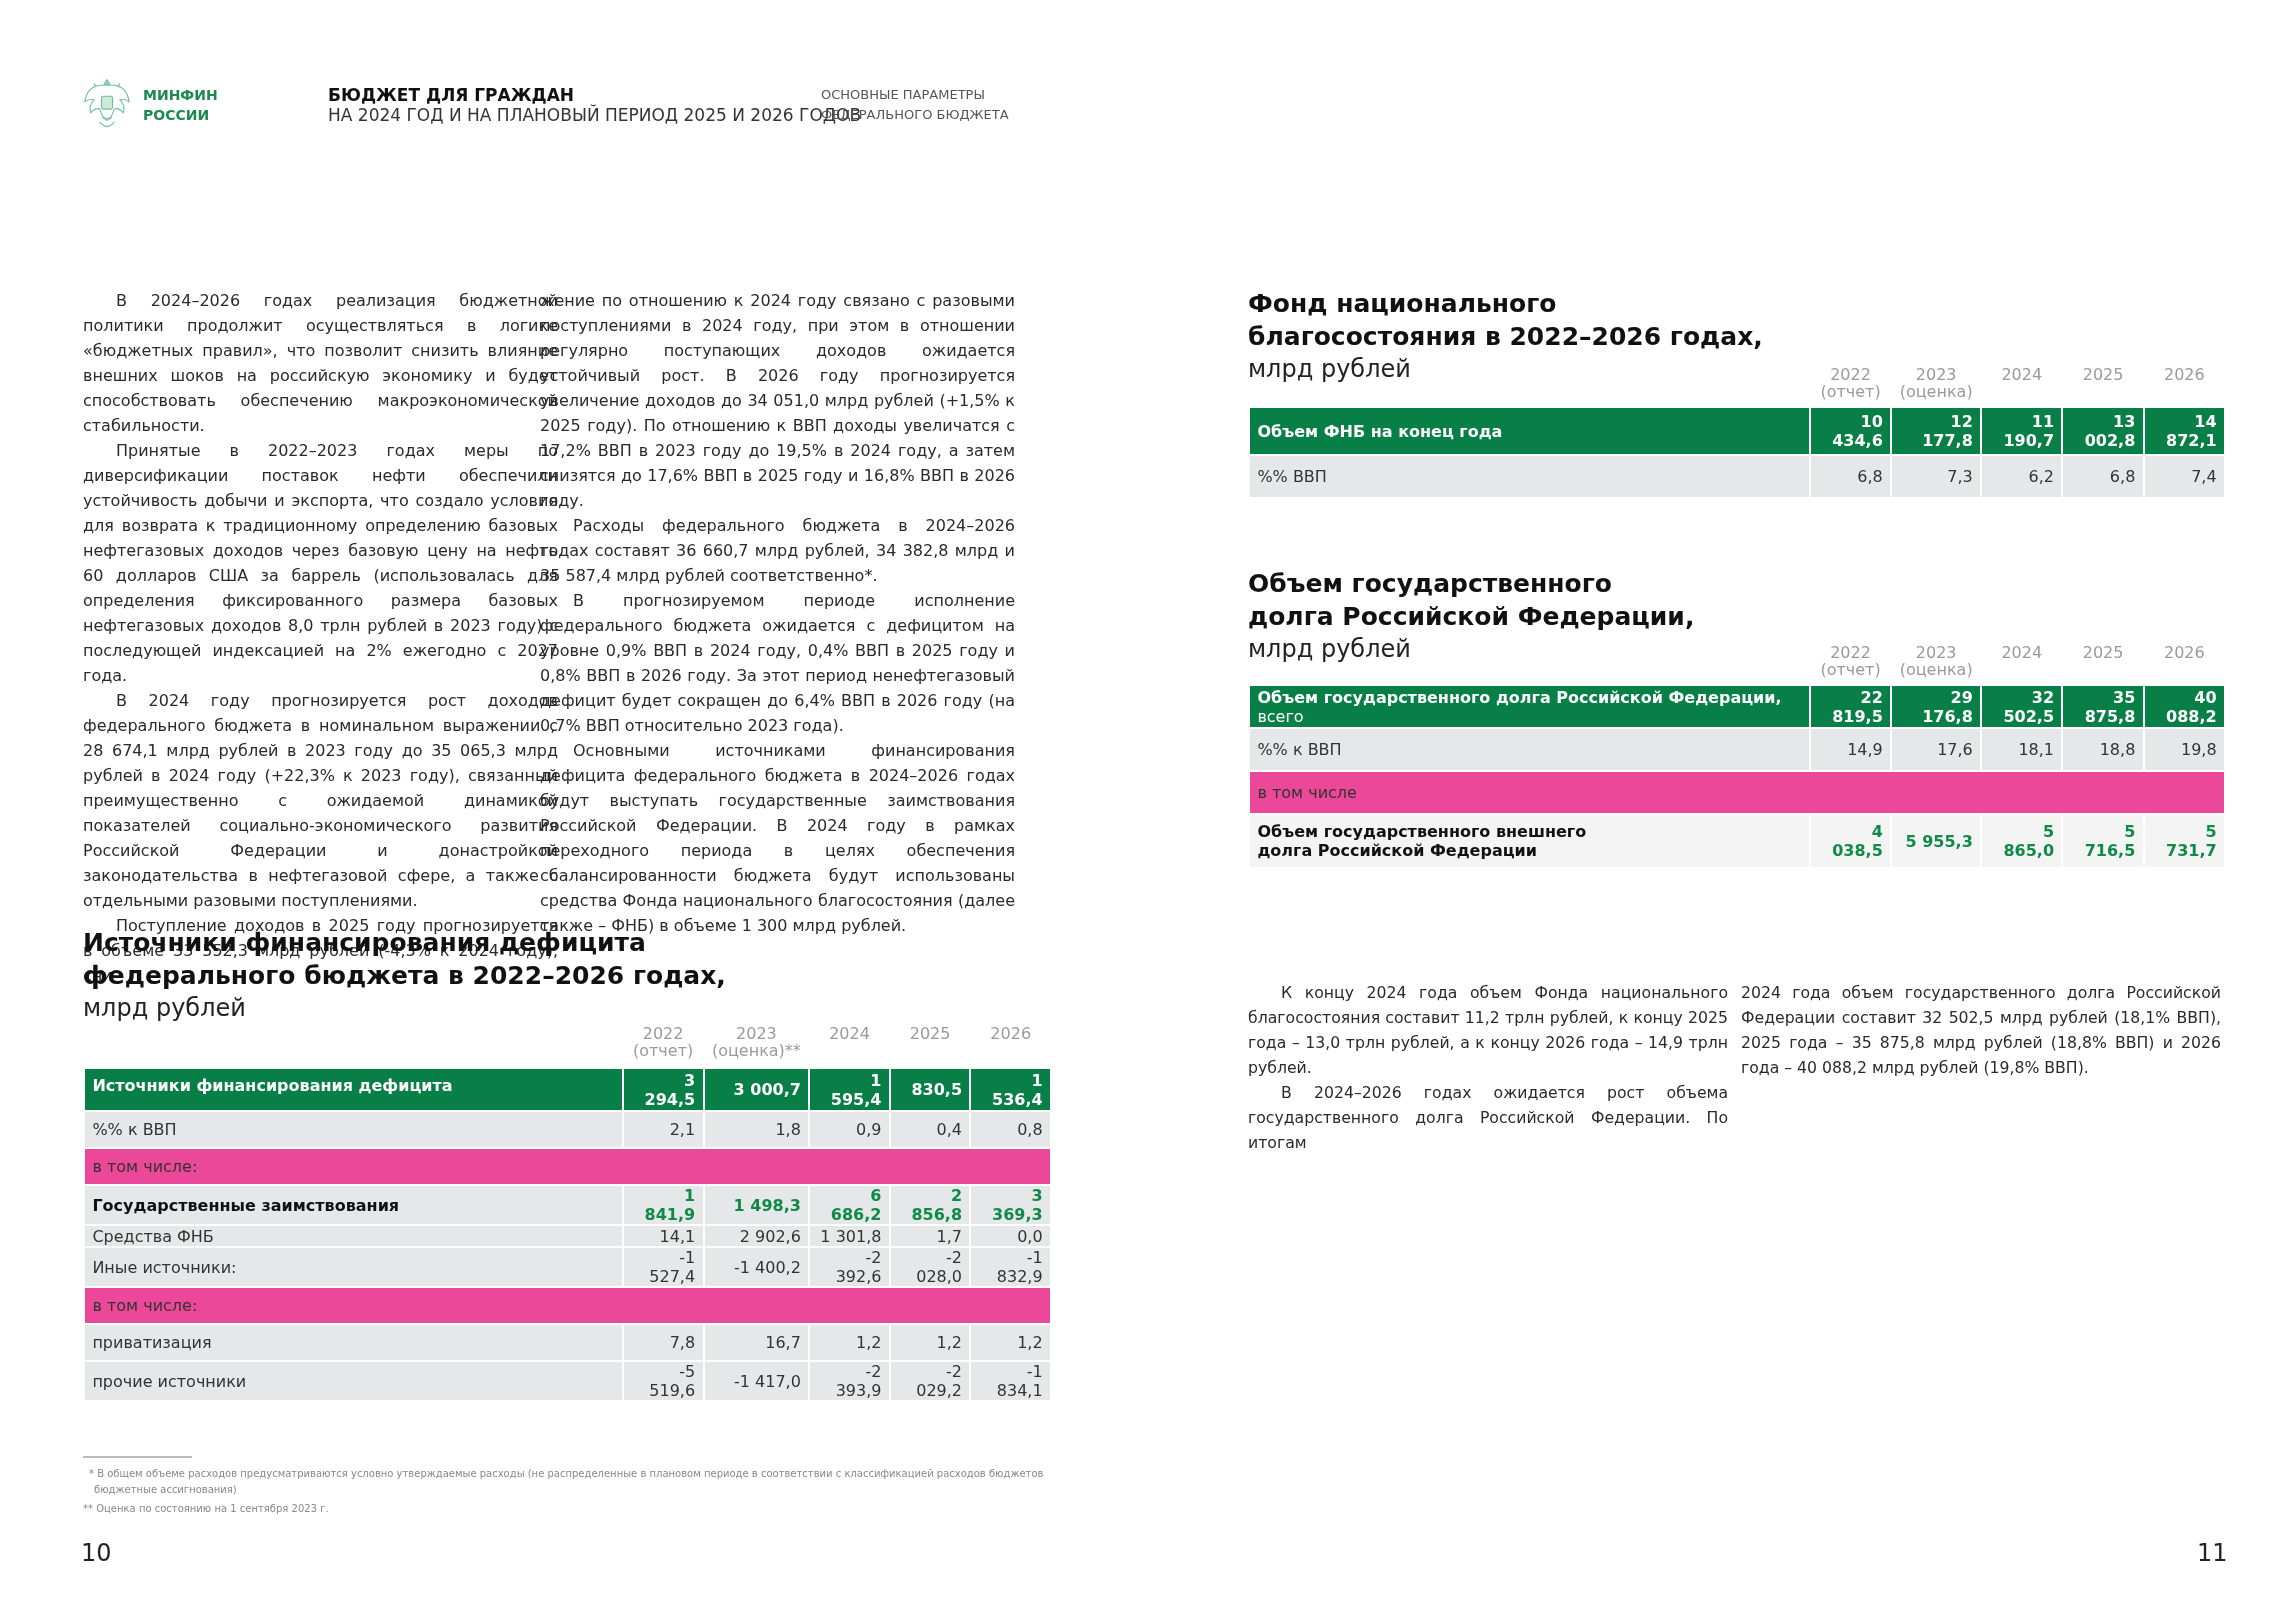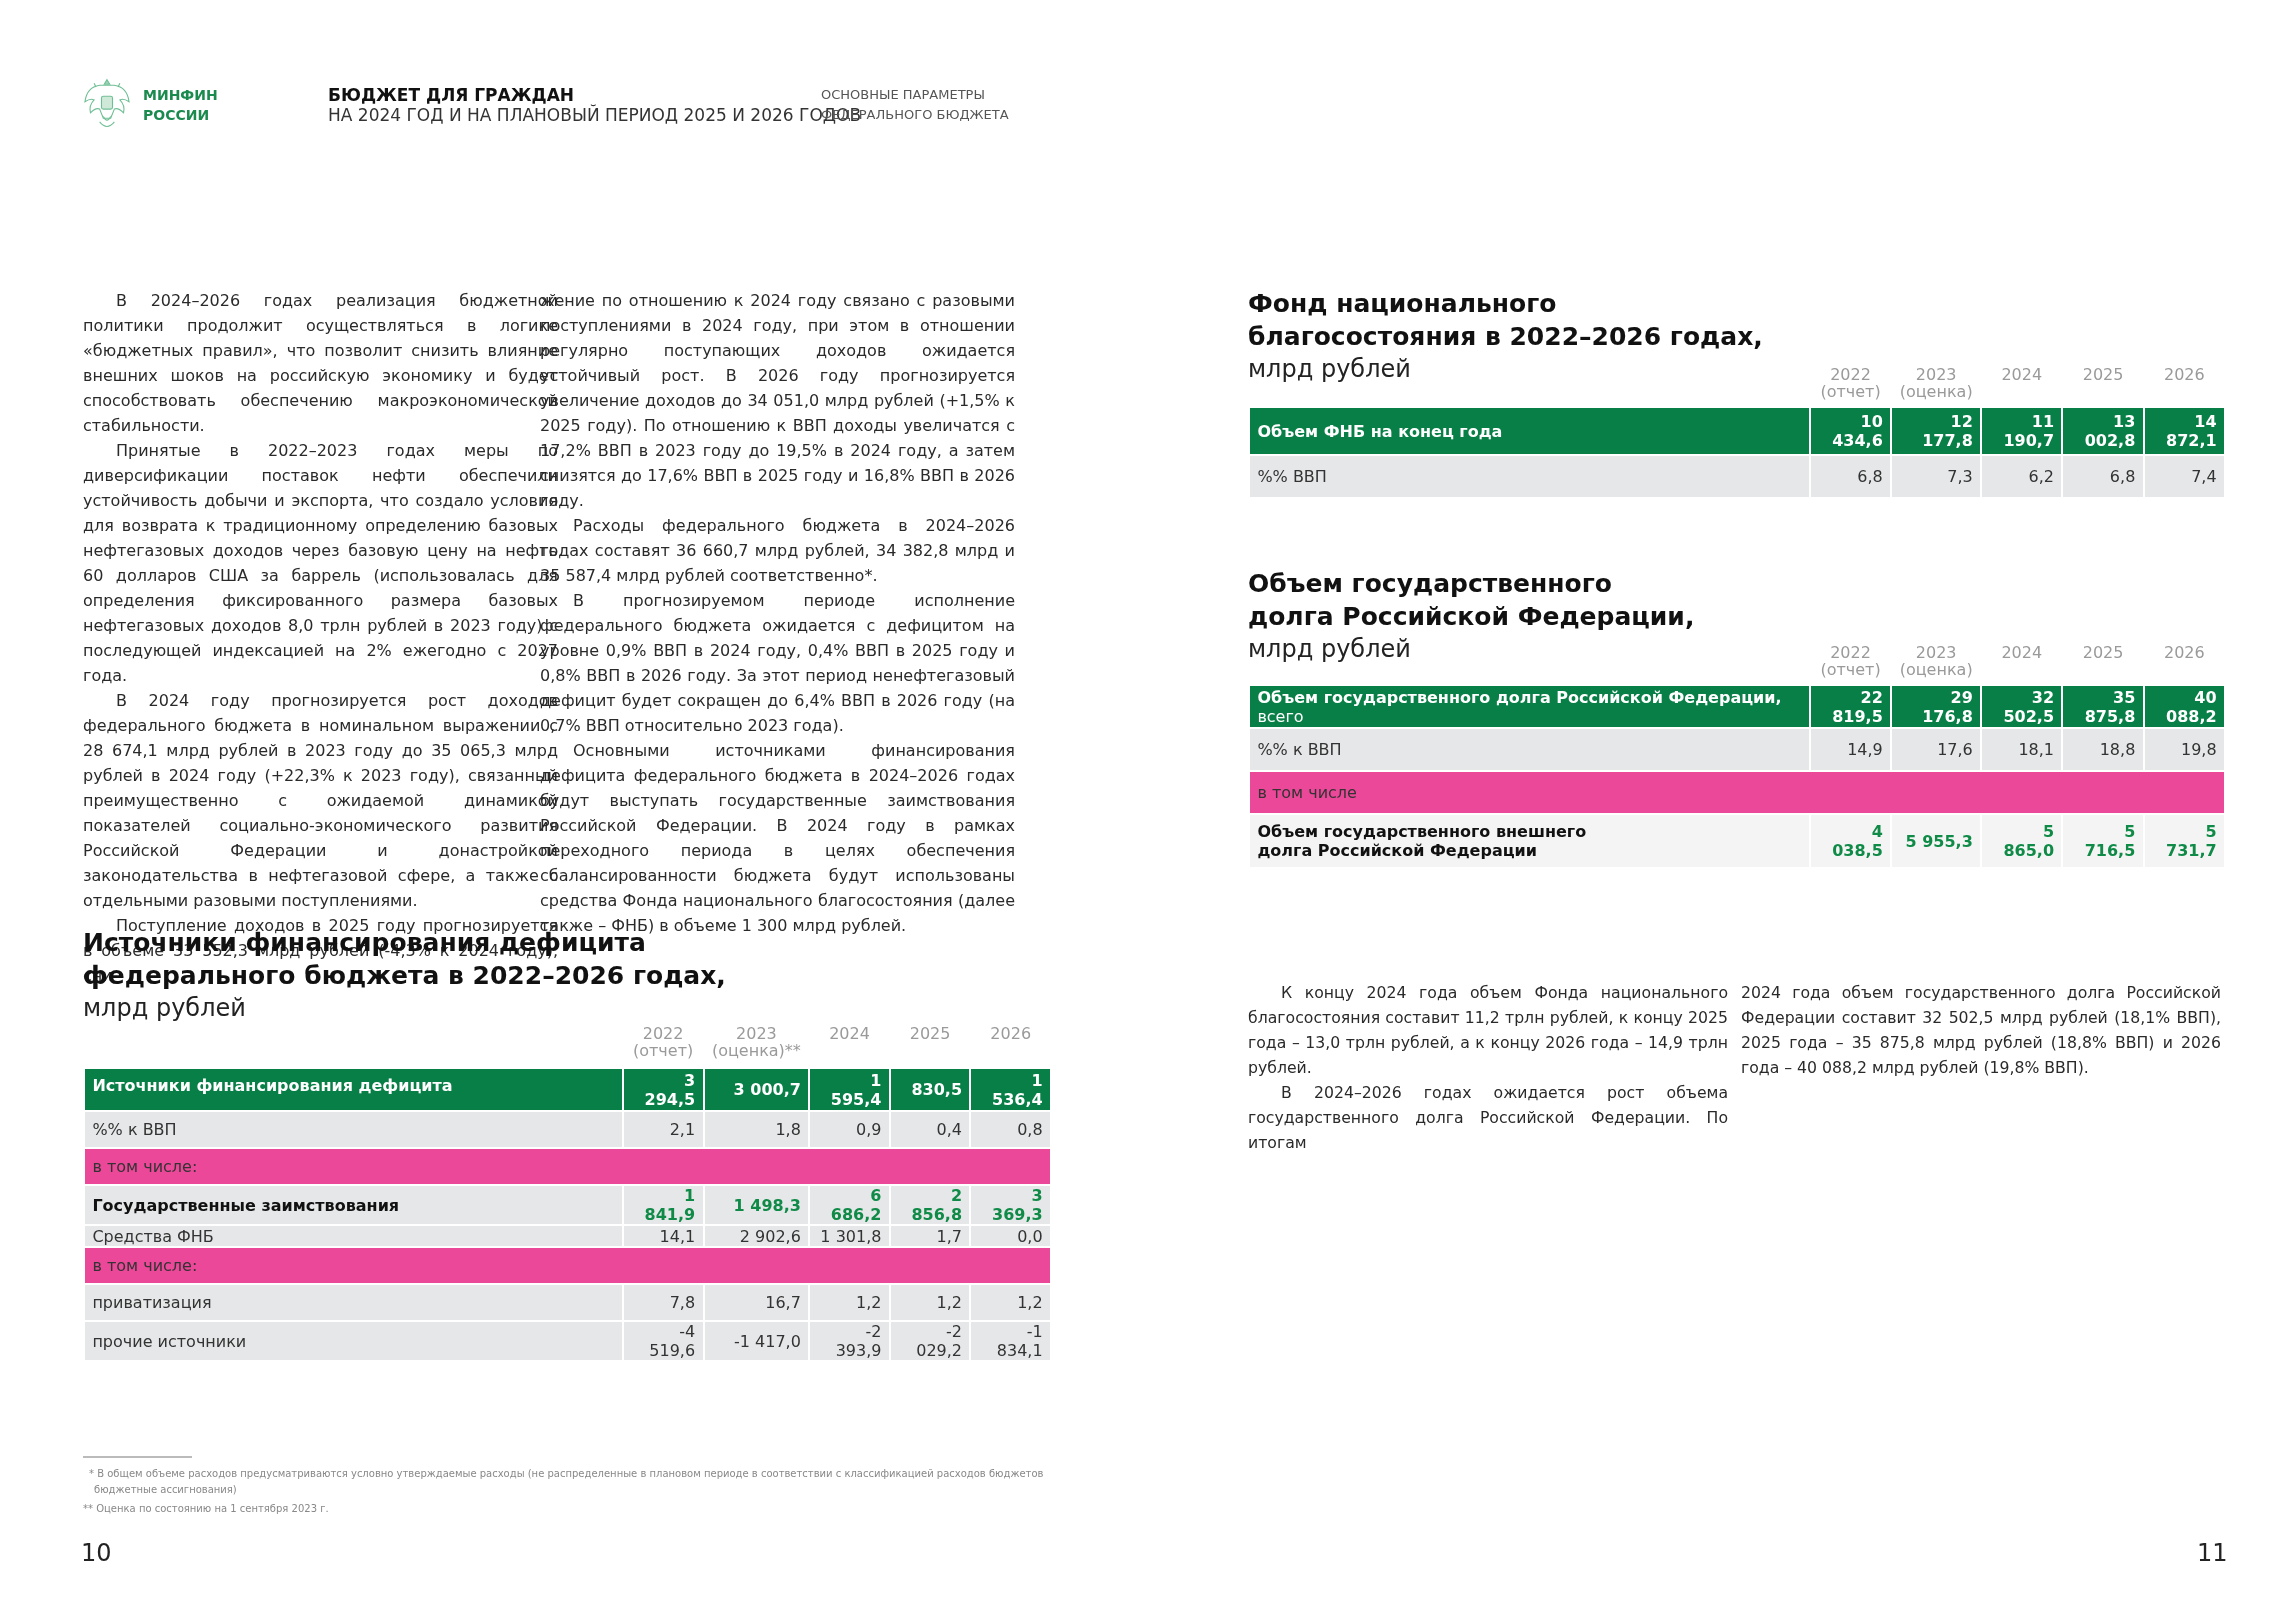--- a/index.html
+++ b/index.html
@@ -155,34 +155,42 @@
     <td class="gnum">3 369,3</td>
   </tr>
   <tr class="rl" style="height:20px">
     <td>Средства ФНБ</td>
     <td class="num">14,1</td>
     <td class="num">2 902,6</td>
     <td class="num">1 301,8</td>
     <td class="num">1,7</td>
     <td class="num">0,0</td>
   </tr>
+  <tr class="rl" style="height:35px">
+    <td>Иные источники:</td>
+    <td class="num">-1 527,4</td>
+    <td class="num">-1 400,2</td>
+    <td class="num">-2 392,6</td>
+    <td class="num">-2 028,0</td>
+    <td class="num">-1 832,9</td>
+  </tr>
   <tr class="rw" style="height:35px">
     <td colspan="6">в том числе:</td>
   </tr>
   <tr class="rl" style="height:35px">
     <td>приватизация</td>
     <td class="num">7,8</td>
     <td class="num">16,7</td>
     <td class="num">1,2</td>
     <td class="num">1,2</td>
     <td class="num">1,2</td>
   </tr>
   <tr class="rl" style="height:35px">
     <td>прочие источники</td>
-    <td class="num">-4 519,6</td>
+    <td class="num">-5 519,6</td>
     <td class="num">-1 417,0</td>
     <td class="num">-2 393,9</td>
     <td class="num">-2 029,2</td>
     <td class="num">-1 834,1</td>
   </tr>
 </tbody>
   </table>
 
 <div class="abs footline"></div>
 <div class="abs foot" style="top:1466px; left:89px">* В общем объеме расходов предусматриваются условно утверждаемые расходы (не распределенные в плановом периоде в соответствии с классификацией расходов бюджетов</div>

